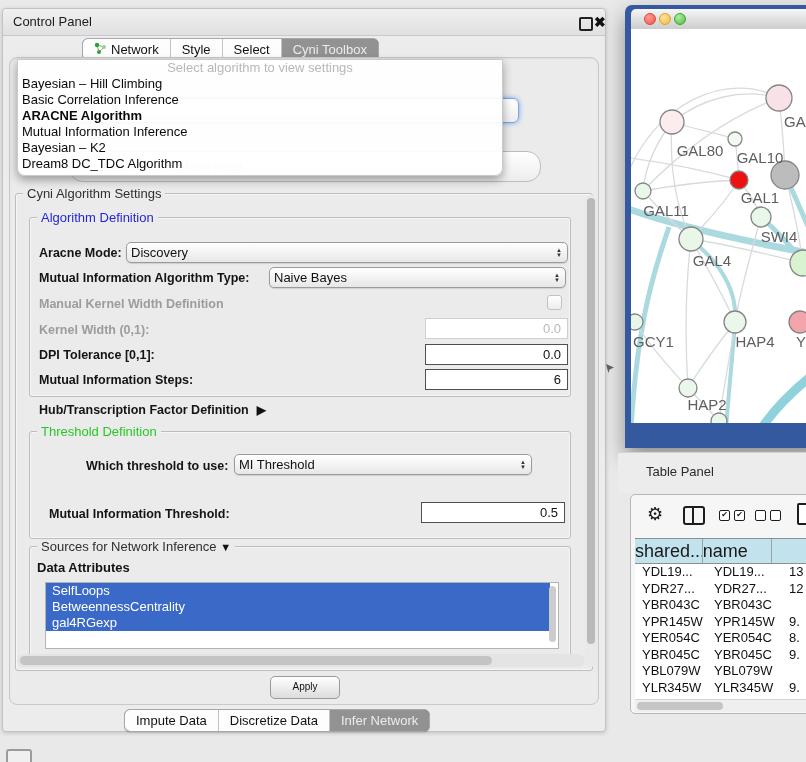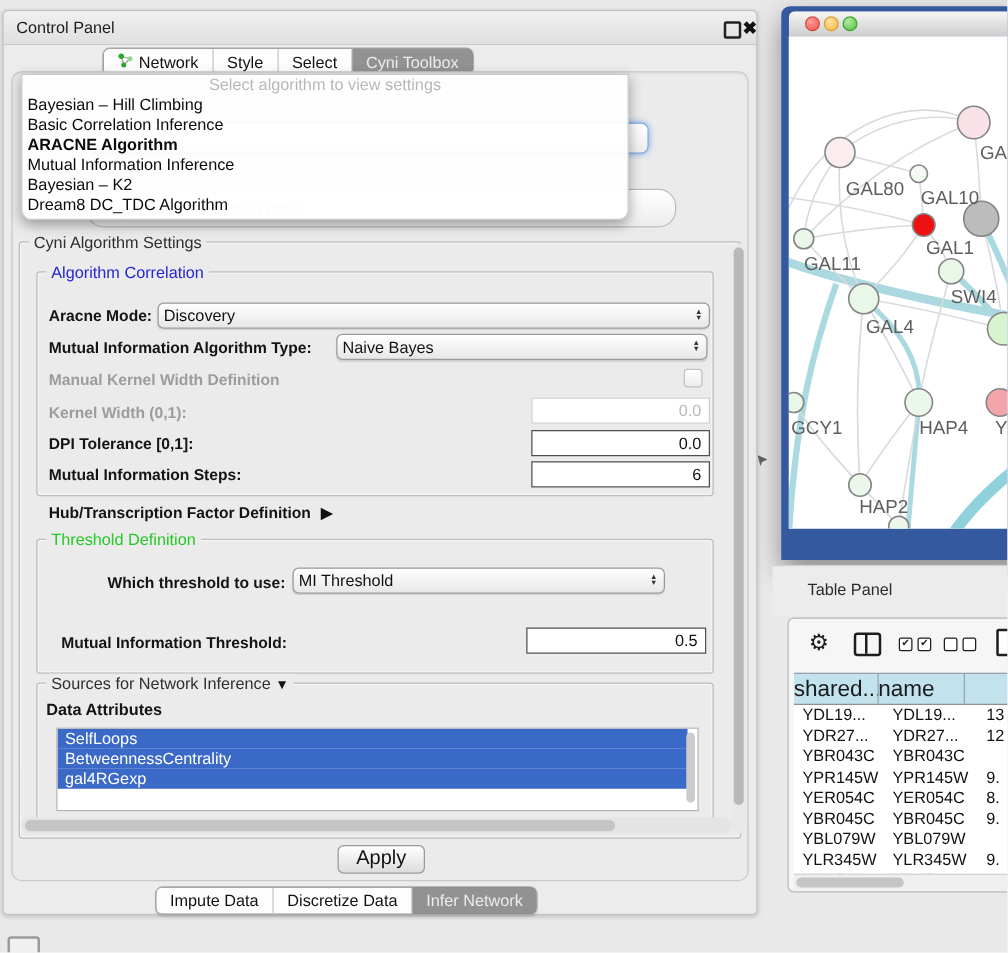--- a/index.html
+++ b/index.html
@@ -83,21 +83,21 @@
   #attr-vthumb{position:absolute;right:2px;top:3px;width:7px;height:56px;background:#cccccc;border-radius:4px}
 
   .sb-track-h{position:absolute;background:#e4e4e4;border-radius:7px}
   .sb-track-v{position:absolute;background:#e9e9e9;border-radius:7px}
   .sb-thumb{position:absolute;background:#b9b9b9;border-radius:5px}
   #set-hscroll{left:14px;top:645px;width:568px;height:13px}
   #set-hthumb{left:3px;top:2px;width:472px;height:9px;background:#c4c4c4}
   #set-vscroll{left:582px;top:186px;width:12px;height:472px}
   #set-vthumb{left:2px;top:3px;width:8px;height:446px}
 
-  #apply-btn{position:absolute;left:267px;top:667px;width:68px;height:21px;background:linear-gradient(#ffffff,#dcdcdc);border:1px solid #9a9a9a;border-radius:5px;font-size:16px;color:#111;text-align:center;line-height:20px}
+  #apply-btn{position:absolute;left:267px;top:667px;width:68px;height:21px;background:linear-gradient(#ffffff,#dcdcdc);border:1px solid #9a9a9a;border-radius:5px;font-size:10px;color:#111;text-align:center;line-height:20px}
 
   
   #nw{position:absolute;left:625px;top:5px;width:200px;height:443px;background:var(--frame-blue);border-radius:7px 7px 0 0;box-shadow:0 10px 22px rgba(0,0,0,.4)}
   #nw-titlebar{position:absolute;left:6px;top:4px;width:194px;height:20px;background:linear-gradient(#f6f6f6,#cdcdcd);border-radius:5px 0 0 0;border-bottom:1px solid #a8a8a8}
   .tl{position:absolute;top:4px;width:12px;height:12px;border-radius:50%;box-sizing:border-box}
   #tl-red{left:13px;background:radial-gradient(circle at 35% 30%,#ff9d96,#f4534a);border:1px solid #d34840}
   #tl-yellow{left:28px;background:radial-gradient(circle at 35% 30%,#ffe3a1,#f6b73d);border:1px solid #d8a032}
   #tl-green{left:43px;background:radial-gradient(circle at 35% 30%,#b1eca4,#4fc140);border:1px solid #41a334}
   #nw-canvas{position:absolute;left:6px;top:24px;width:194px;height:394px;background:#fff;overflow:hidden}
   .nlabel{font-family:"Liberation Sans",sans-serif;font-size:15px;fill:#5f5f5f}
@@ -181,21 +181,21 @@
           <div class="algo-item">Bayesian – K2</div>
           <div class="algo-item">Dream8 DC_TDC Algorithm</div>
         </div>
     </div>
 
     <div id="settings-group" class="group">
       <span class="gtitle">Cyni Algorithm Settings</span>
     </div>
 
     <div id="alg-group" class="group">
-      <span class="gtitle blue">Algorithm Correlation</span>
+      <span class="gtitle blue">Algorithm Definition</span>
     </div>
 
     <span class="frm-lbl" id="lbl-aracne">Aracne Mode:</span>
     <div class="combo" id="cmb-aracne">
         <span>Discovery</span>
         <span class="spin"></span>
       </div>
 
     <span class="frm-lbl" id="lbl-mitype">Mutual Information Algorithm Type:</span>
     <div class="combo" id="cmb-mitype">

